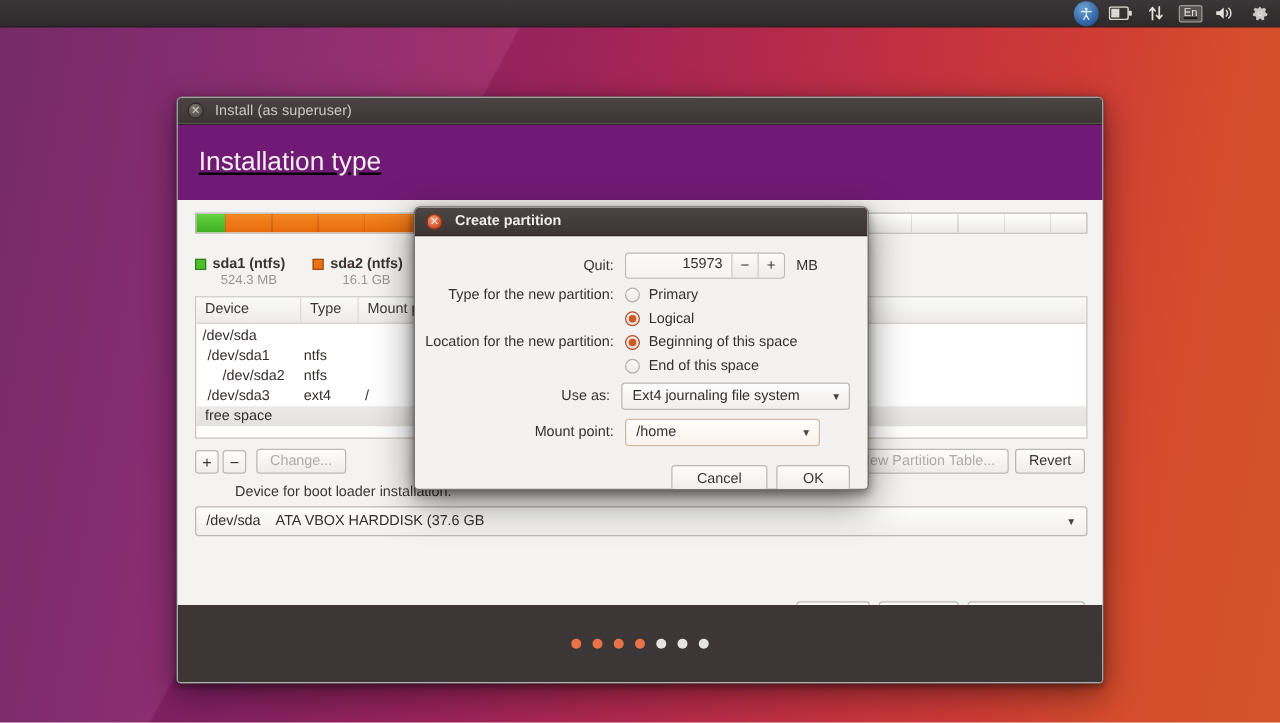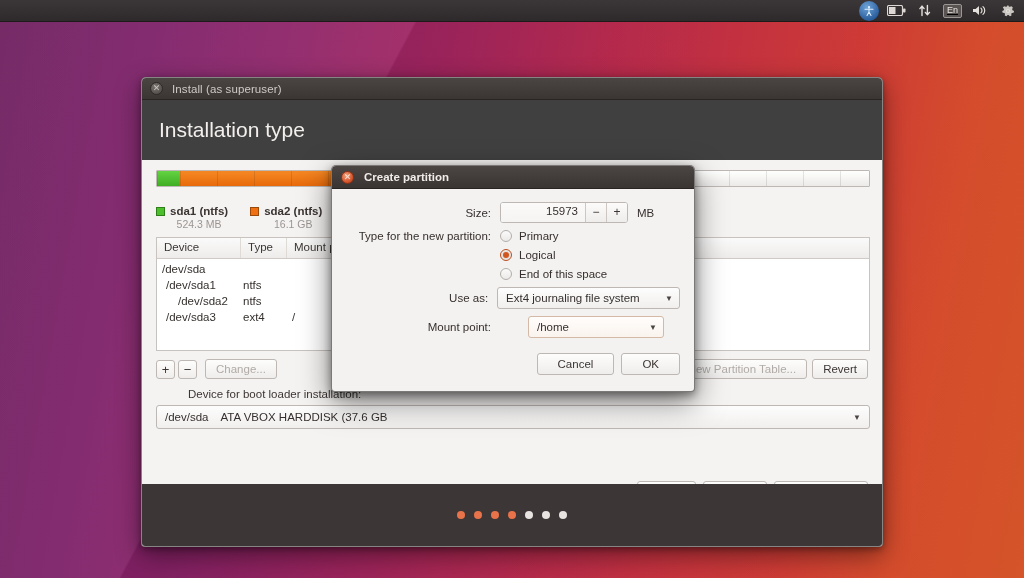--- a/index.html
+++ b/index.html
@@ -55,22 +55,22 @@
     width:13px;height:13px;border-radius:50%;
     background: radial-gradient(circle at 38% 32%, #7b7470, #55504d 75%, #3d3835);
     border:1px solid #2e2a28;
     display:flex;align-items:center;justify-content:center;
     color:#c9c4c0;font-size:9px;line-height:9px;
   }
   #win-title {
     color:#cfcac6; font-size:11.5px; margin-left:9px; letter-spacing:.1px;
   }
   #win-header {
-    height:60px; background:#404040;
-    display:flex; align-items:center; padding-left:17px;
+    height:60px; background:#701a75;
+    display:flex; align-items:center; padding-left:17px;text-decoration:underline;
   }
   #page-title { color:#f2efed; font-size:21px; font-weight:400; }
 
   #win-body {
     background:#f5f3f1; height:307px; padding:10px 14px 0 14px; position:relative;
   }
 
   
   #part-bar {
     height:17px; width:714px; border:1px solid #bdb8b4; background:#fbfafa;
@@ -206,22 +206,22 @@
   .rlabel { font-size:11.5px; color:#35302e; }
 
   .combo {
     height:22px; border:1px solid #bdb8b4; border-radius:3px;
     background:linear-gradient(#fdfdfd,#f1efed);
     display:flex; align-items:center; padding:0 6px 0 8px;
     font-size:11.5px; color:#35302e;gap:11px;
   }
   .combo .carr { margin-left:auto; font-size:8px; color:#4a4542; padding-left:10px; }
   #useas-combo { width:186px; }
-  #mount-combo { width:136px; background:linear-gradient(#fffdfb,#faf3ee);
-                 border-color:#d3b9a6;margin-left:28px; }
+  #mount-combo { width:156px; background:linear-gradient(#fffdfb,#faf3ee);
+                 border-color:#d3b9a6; }
 
   #dlg-buttons { display:flex; justify-content:flex-end; gap:7px;
     padding:8px 14px 0 0; }
   .dbtn { font-size:11.5px; color:#3b3634; padding:4px 20px;
     border:1px solid #bdb8b4; background:linear-gradient(#fdfdfc,#efedeb);
     border-radius:3px; }
 </style>
 </head>
 <body>
 
@@ -334,20 +334,25 @@
       <div class="trow">
         <div class="col-device" style="padding-left:21px">/dev/sda2</div>
         <div class="col-type" style="padding-left:2px">ntfs</div>
         <div class="col-mount"></div>
       </div>
       <div class="trow">
         <div class="col-device" style="padding-left:9px">/dev/sda3</div>
         <div class="col-type" style="padding-left:2px">ext4</div>
         <div class="col-mount" style="padding-left:5px">/</div>
       </div>
+      <div class="trow sel">
+        <div class="col-device" style="padding-left:7px">free space</div>
+        <div class="col-type"></div>
+        <div class="col-mount"></div>
+      </div>
 
     </div>
 
     <div id="action-row">
       <span class="mini-btn">+</span>
       <span class="mini-btn">−</span>
       <span class="gbtn disabled" id="change-btn">Change...</span>
       <span id="right-actions">
         <span class="gbtn disabled">New Partition Table...</span>
         <span class="gbtn">Revert</span>
@@ -383,41 +388,46 @@
 <div id="dialog">
 
   <div id="dlg-titlebar">
     <span class="dlg-close">✕</span>
     <span id="dlg-title">Create partition</span>
   </div>
 
   <div id="dlg-body">
 
     <div class="frow">
-      <span class="flabel">Size:</span>
+      <span class="flabel">Quit:</span>
       <span class="spin">
         <span class="val">15973</span>
         <span class="sbtn">−</span>
         <span class="sbtn">+</span>
       </span>
       <span class="unit">MB</span>
     </div>
 
     <div class="frow">
       <span class="flabel">Type for the new partition:</span>
       <span class="radio"></span>
       <span class="rlabel">Primary</span>
     </div>
 
     <div class="frow">
       <span class="flabel"></span>
       <span class="radio on"></span>
       <span class="rlabel">Logical</span>
     </div>
 
+    <div class="frow">
+      <span class="flabel">Location for the new partition:</span>
+      <span class="radio on"></span>
+      <span class="rlabel">Beginning of this space</span>
+    </div>
 
     <div class="frow">
       <span class="flabel"></span>
       <span class="radio"></span>
       <span class="rlabel">End of this space</span>
     </div>
 
     <div class="frow">
       <span class="flabel">Use as:</span>
       <span class="combo" id="useas-combo">

